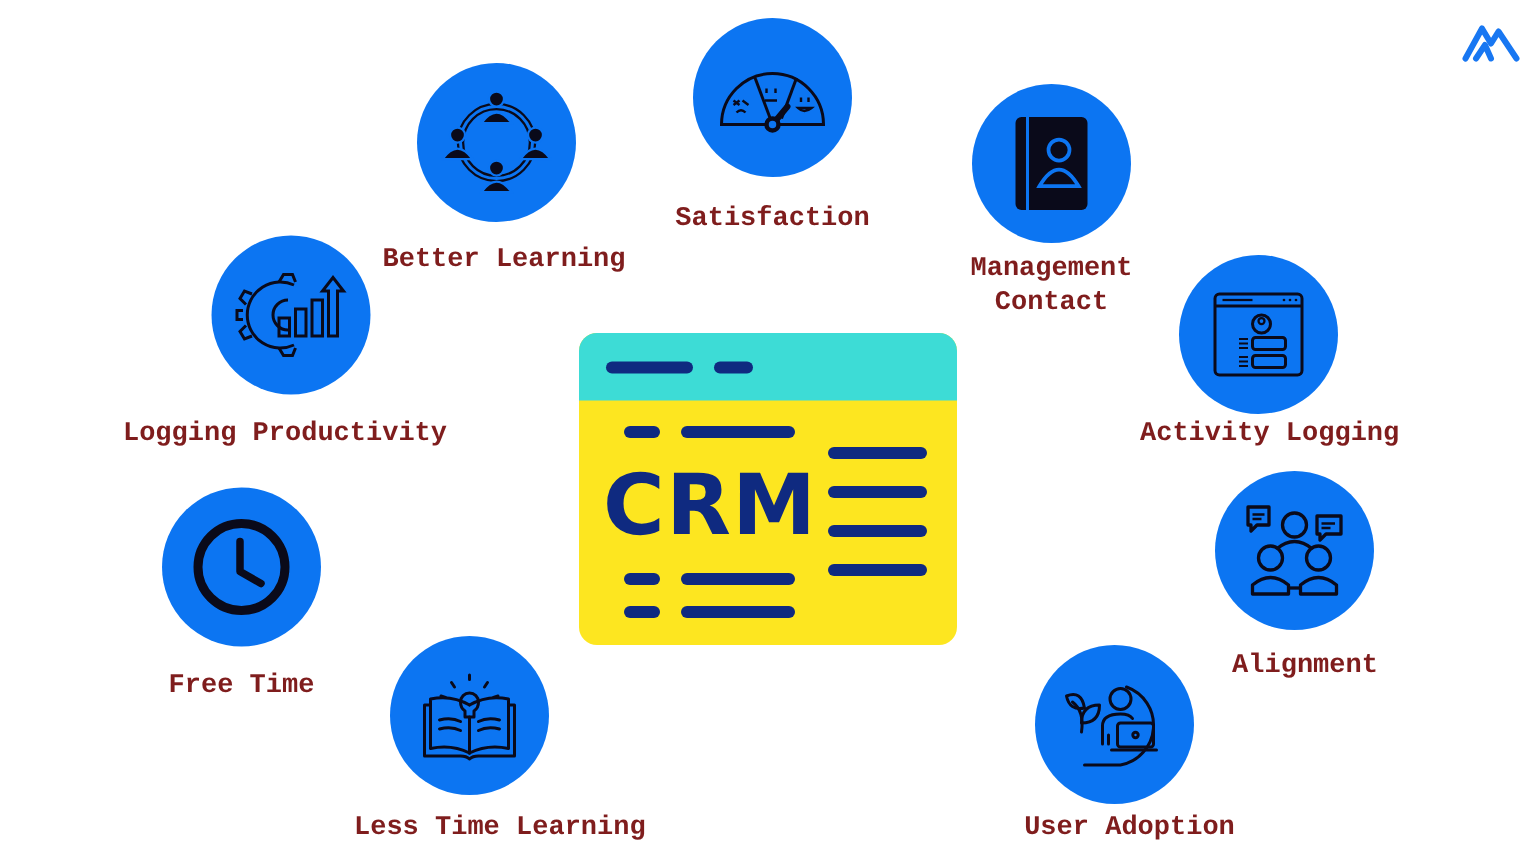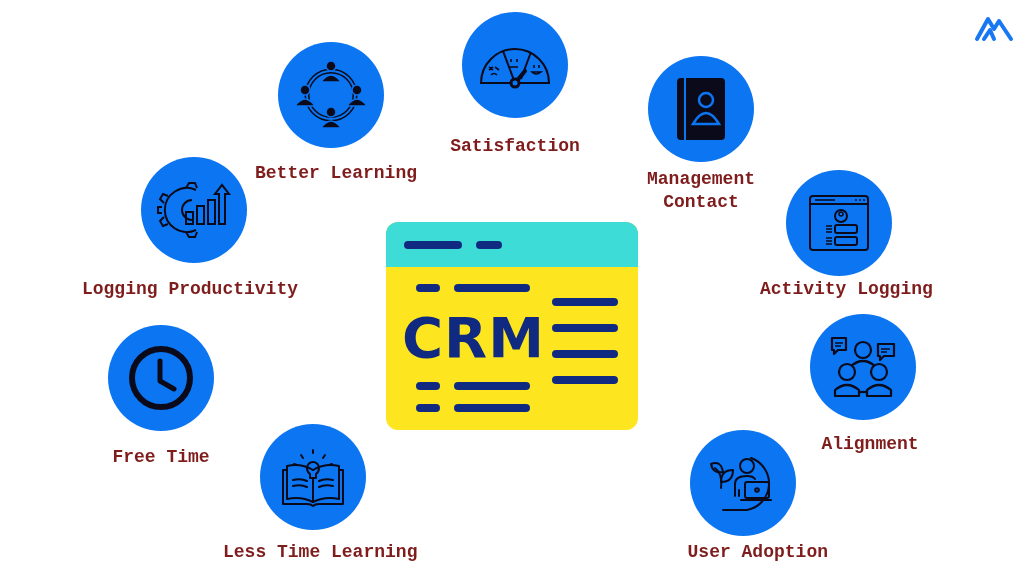--- a/index.html
+++ b/index.html
@@ -151,31 +151,31 @@
       <path d="M36 4 v3 M24 9 l2 3 M48 9 l-2 3 M17 18 l3 1 M55 18 l-3 1"></path>
       <path d="M30 22 a6 6 0 1 1 12 0 q0 4 -3 6 v4 h-6 v-4 q-3 -2 -3 -6 z"></path>
       <path d="M36 32 V56"></path>
       <path d="M36 56 q-12 -6 -26 -3 V20 q14 -3 26 4"></path>
       <path d="M36 56 q12 -6 26 -3 V20 q-14 -3 -26 4"></path>
       <path d="M10 24 H6 V58 H30 q4 0 6 2 q2 -2 6 -2 H66 V24 h-4"></path>
       <path d="M16 34 q8 -2 14 1 M16 40 q8 -2 14 1 M42 35 q6 -3 14 -1 M42 41 q6 -3 14 -1"></path>
     </g>
   </svg>
 </div>
-<div class="label" style="left:223px;top:541px;width:192px;">Less Time Learning</div>
+<div class="label" style="left:236px;top:541px;width:192px;">Less Time Learning</div>
 
 <div class="circle" style="left:690px;top:430px;width:106px;height:106px;">
   <svg width="72" height="62" viewBox="0 0 72 62">
     <g fill="none" stroke="#0a0a1a" stroke-width="2" stroke-linecap="round" stroke-linejoin="round">
       <path d="M44 6 A27 27 0 0 1 40 58 H16"></path>
       <path d="M4 12 q10 -4 12 8 q-10 2 -12 -8 z"></path>
       <path d="M14 30 q0 -12 12 -12 q0 12 -12 12 z"></path>
       <path d="M8 16 q8 6 6 20"></path>
       <circle cx="40" cy="14" r="7"></circle>
       <path d="M28 44 v-12 q0 -8 12 -8 q6 0 8 3"></path>
       <path d="M32 38 v6"></path>
       <rect x="38" y="30" width="24" height="16" rx="2"></rect>
       <circle cx="50" cy="38" r="1.8"></circle>
       <path d="M34 48 H64"></path>
     </g>
   </svg>
 </div>
-<div class="label" style="left:678px;top:541px;width:150px;text-align:right;">User Adoption</div>
+<div class="label" style="left:678px;top:541px;width:150px;">User Adoption</div>
 
 </body></html>

